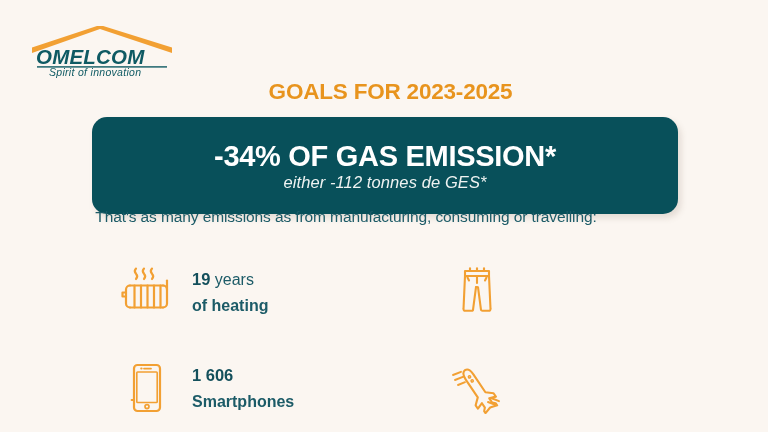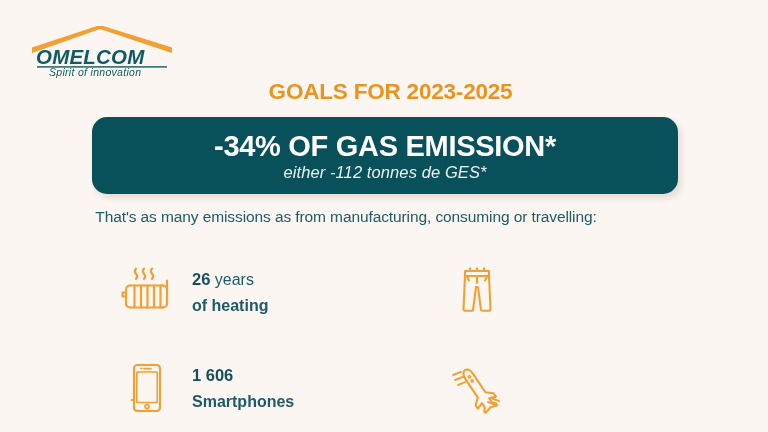--- a/index.html
+++ b/index.html
@@ -40,21 +40,21 @@
     color: #E8941E;
     padding-left: 13px;
   }
 
   
   .banner {
     position: absolute;
     left: 92px;
     top: 117px;
     width: 586px;
-    height: 77px;
+    height: 97px;
     background: #08505A;
     border-radius: 15px;
     box-shadow: 3px 4px 6px rgba(120, 100, 85, 0.18);
     display: flex;
     flex-direction: column;
     align-items: center;
     justify-content: center;
     padding-top: 2px;
   }
   .banner-main {
@@ -167,21 +167,21 @@
           <path d="M33 19.5 v22"></path>
           <path d="M39.5 19.5 v22"></path>
 
           <path d="M5 26.5 h-3.5 v4 h3.5"></path>
 
           <path d="M46 23.5 v-9"></path>
         </g>
       </svg>
     </span>
     <span class="stat-text">
-      <span class="stat-value">26</span>
+      <span class="stat-value">19</span>
       <span>years</span>
       <span class="stat-line2">of heating</span>
     </span>
   </div>
 
   <div class="stat">
     <span class="stat-icon">
       <svg width="50" height="52" viewBox="0 0 50 52" xmlns="http://www.w3.org/2000/svg">
         <g fill="none" stroke="#F2A033" stroke-width="2.1" stroke-linecap="round" stroke-linejoin="round">
 

